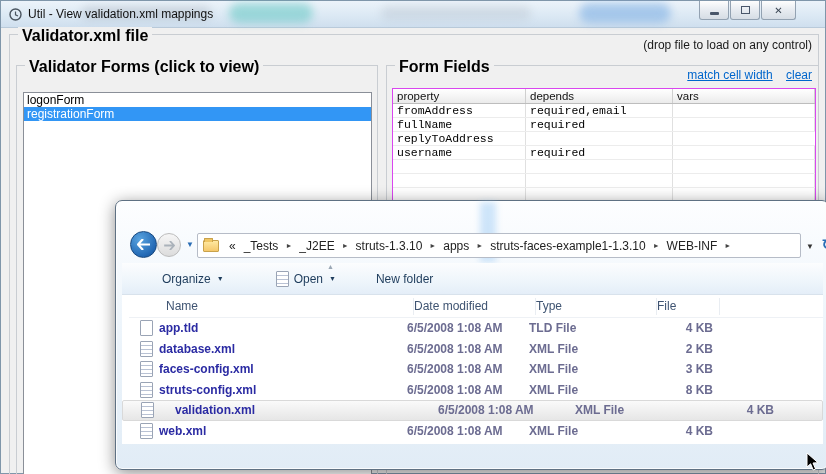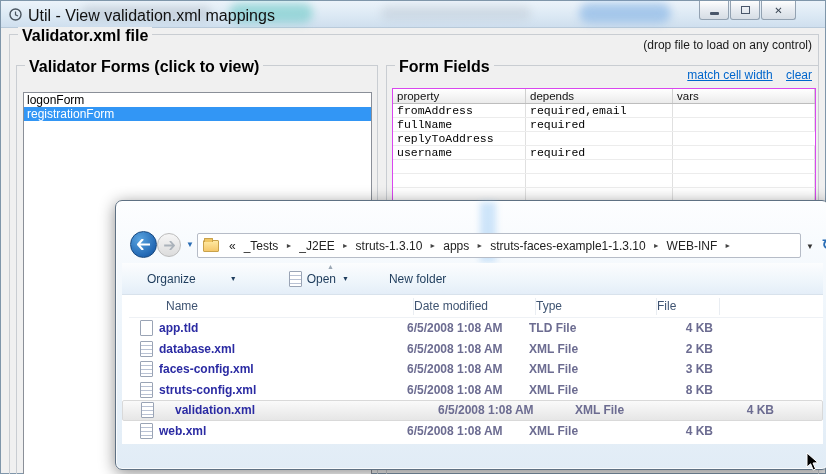--- a/index.html
+++ b/index.html
@@ -11,21 +11,21 @@
   #main-window { position:absolute; inset:0; background:#f0f0f0; border:1px solid #7f96aa; }
   #titlebar { position:absolute; left:0; top:0; right:0; height:27px;
               background:linear-gradient(180deg,#ecf3fa 0%,#dce9f4 55%,#cfdfee 100%);
               border-bottom:1px solid #b9cada; }
   .smudge { position:absolute; border-radius:10px; filter:blur(4px); }
   #smudge-teal  { left:228px; top:2px; width:84px; height:20px; background:rgba(70,190,185,.45); }
   #smudge-blue  { left:578px; top:2px; width:92px; height:20px; background:rgba(110,165,225,.5); }
   #smudge-gray1 { left:80px;  top:5px; width:130px; height:14px; background:rgba(150,160,172,.30); }
   #smudge-gray2 { left:380px; top:5px; width:150px; height:14px; background:rgba(150,160,172,.22); }
   #app-icon { position:absolute; left:8px; top:7px; width:13px; height:13px; }
-  #window-title { position:absolute; left:27px; top:6px; font-size:16px; color:#111; white-space:nowrap; }
+  #window-title { position:absolute; left:27px; top:6px; font-size:12px; color:#111; white-space:nowrap; }
   #window-buttons { position:absolute; right:29px; top:0; display:flex; }
   .winbtn { width:30px; height:19px; margin-left:1px;
             background:linear-gradient(180deg,#fefefe,#e9edf2 45%,#d6dde5);
             border:1px solid #93a2b2; border-top:none; border-radius:0 0 3px 3px;
             display:flex; align-items:center; justify-content:center; color:#3a4654; font-size:10px; }
   .winbtn .min-glyph { width:9px; height:3px; background:#49566a; border-radius:1px; margin-top:6px; }
   .winbtn .max-glyph { width:9px; height:8px; border:1.5px solid #49566a; }
   #close-button { width:35px; }
 
   
@@ -78,21 +78,21 @@
   .crumb-sep { font-size:7px; color:#444; padding:0 3px; }
   #address-dropdown { position:absolute; right:14px; top:41px; font-size:8px; color:#333; }
   #refresh-icon { position:absolute; right:-6px; top:35px; font-size:15px; color:#2a6db5; font-weight:bold; }
 
   
   #client { position:absolute; left:6px; top:62px; width:701px; height:181px; background:#fff; overflow:hidden; }
   #toolbar { position:absolute; left:0; top:0; width:100%; height:32px;
              background:linear-gradient(180deg,#fcfdfe,#eef5fb 60%,#e4eef8);
              border-bottom:1px solid #d8e2ec; display:flex; align-items:center; }
   .tb-item { font-size:12px; color:var(--toolbartext); display:flex; align-items:center; white-space:nowrap; }
-  #tb-organize { margin-left:25px;gap:28px; }
+  #tb-organize { margin-left:40px; }
   #tb-open { margin-left:52px; }
   #tb-newfolder { margin-left:40px; }
   .tb-arrow { font-size:7px; margin-left:6px; color:var(--toolbartext); }
   .page-icon { display:inline-block; width:13px; height:16px; background:#fff; border:1px solid #9aa4b5;
                border-radius:1px; margin-right:5px; position:relative; }
   .page-icon.lines { background:repeating-linear-gradient(180deg,#fff 0 3px,#b9c2d4 3px 4px); background-clip:padding-box; }
 
   
   #exp-header { position:absolute; left:7px; top:32px; width:100%; height:23px; display:grid;
                 grid-template-columns:248px 122px 121px 63px auto; padding-left:37px;

